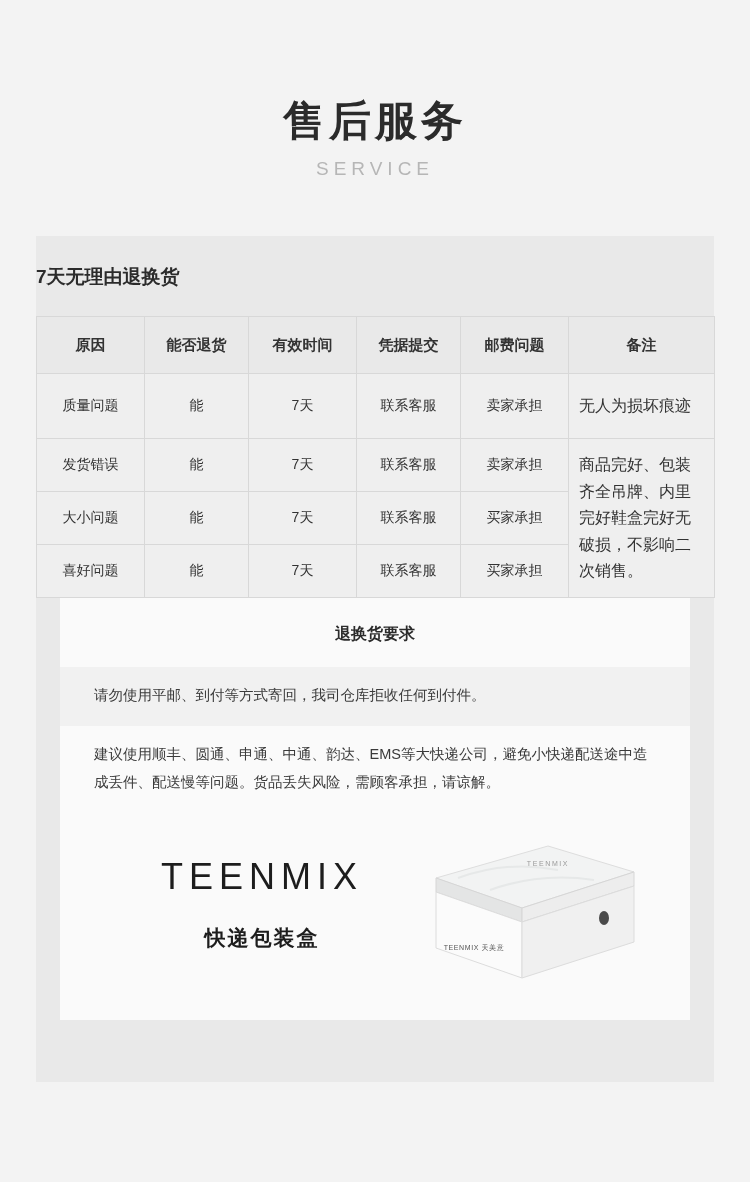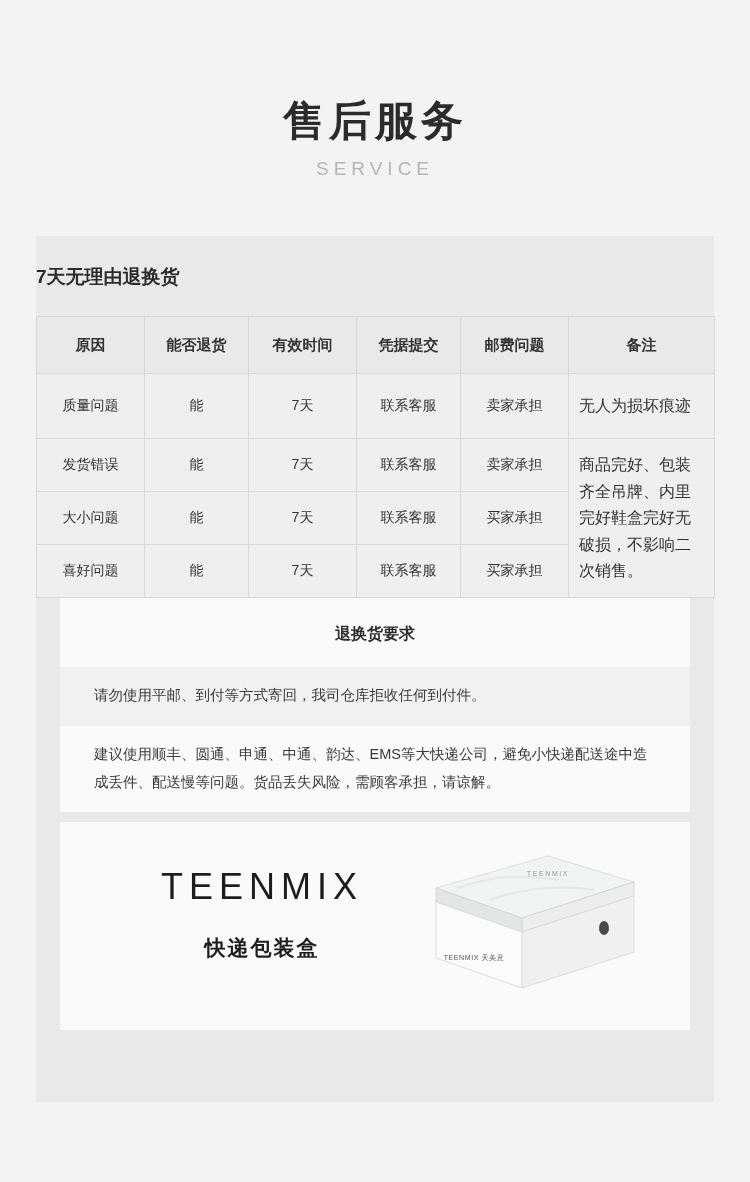--- a/index.html
+++ b/index.html
@@ -120,21 +120,21 @@
   }
   .req-item.plain {
     background: #fafafa;
   }
 
   
   .brand-area {
     position: relative;
     background: #fafafa;
     height: 208px;
-    margin: 10px 24px;
+    margin: 0 24px;
   }
   .brand-text {
     position: absolute;
     left: 62px;
     top: 44px;
     width: 280px;
     text-align: center;
   }
   .brand-name {
     font-size: 36px;

